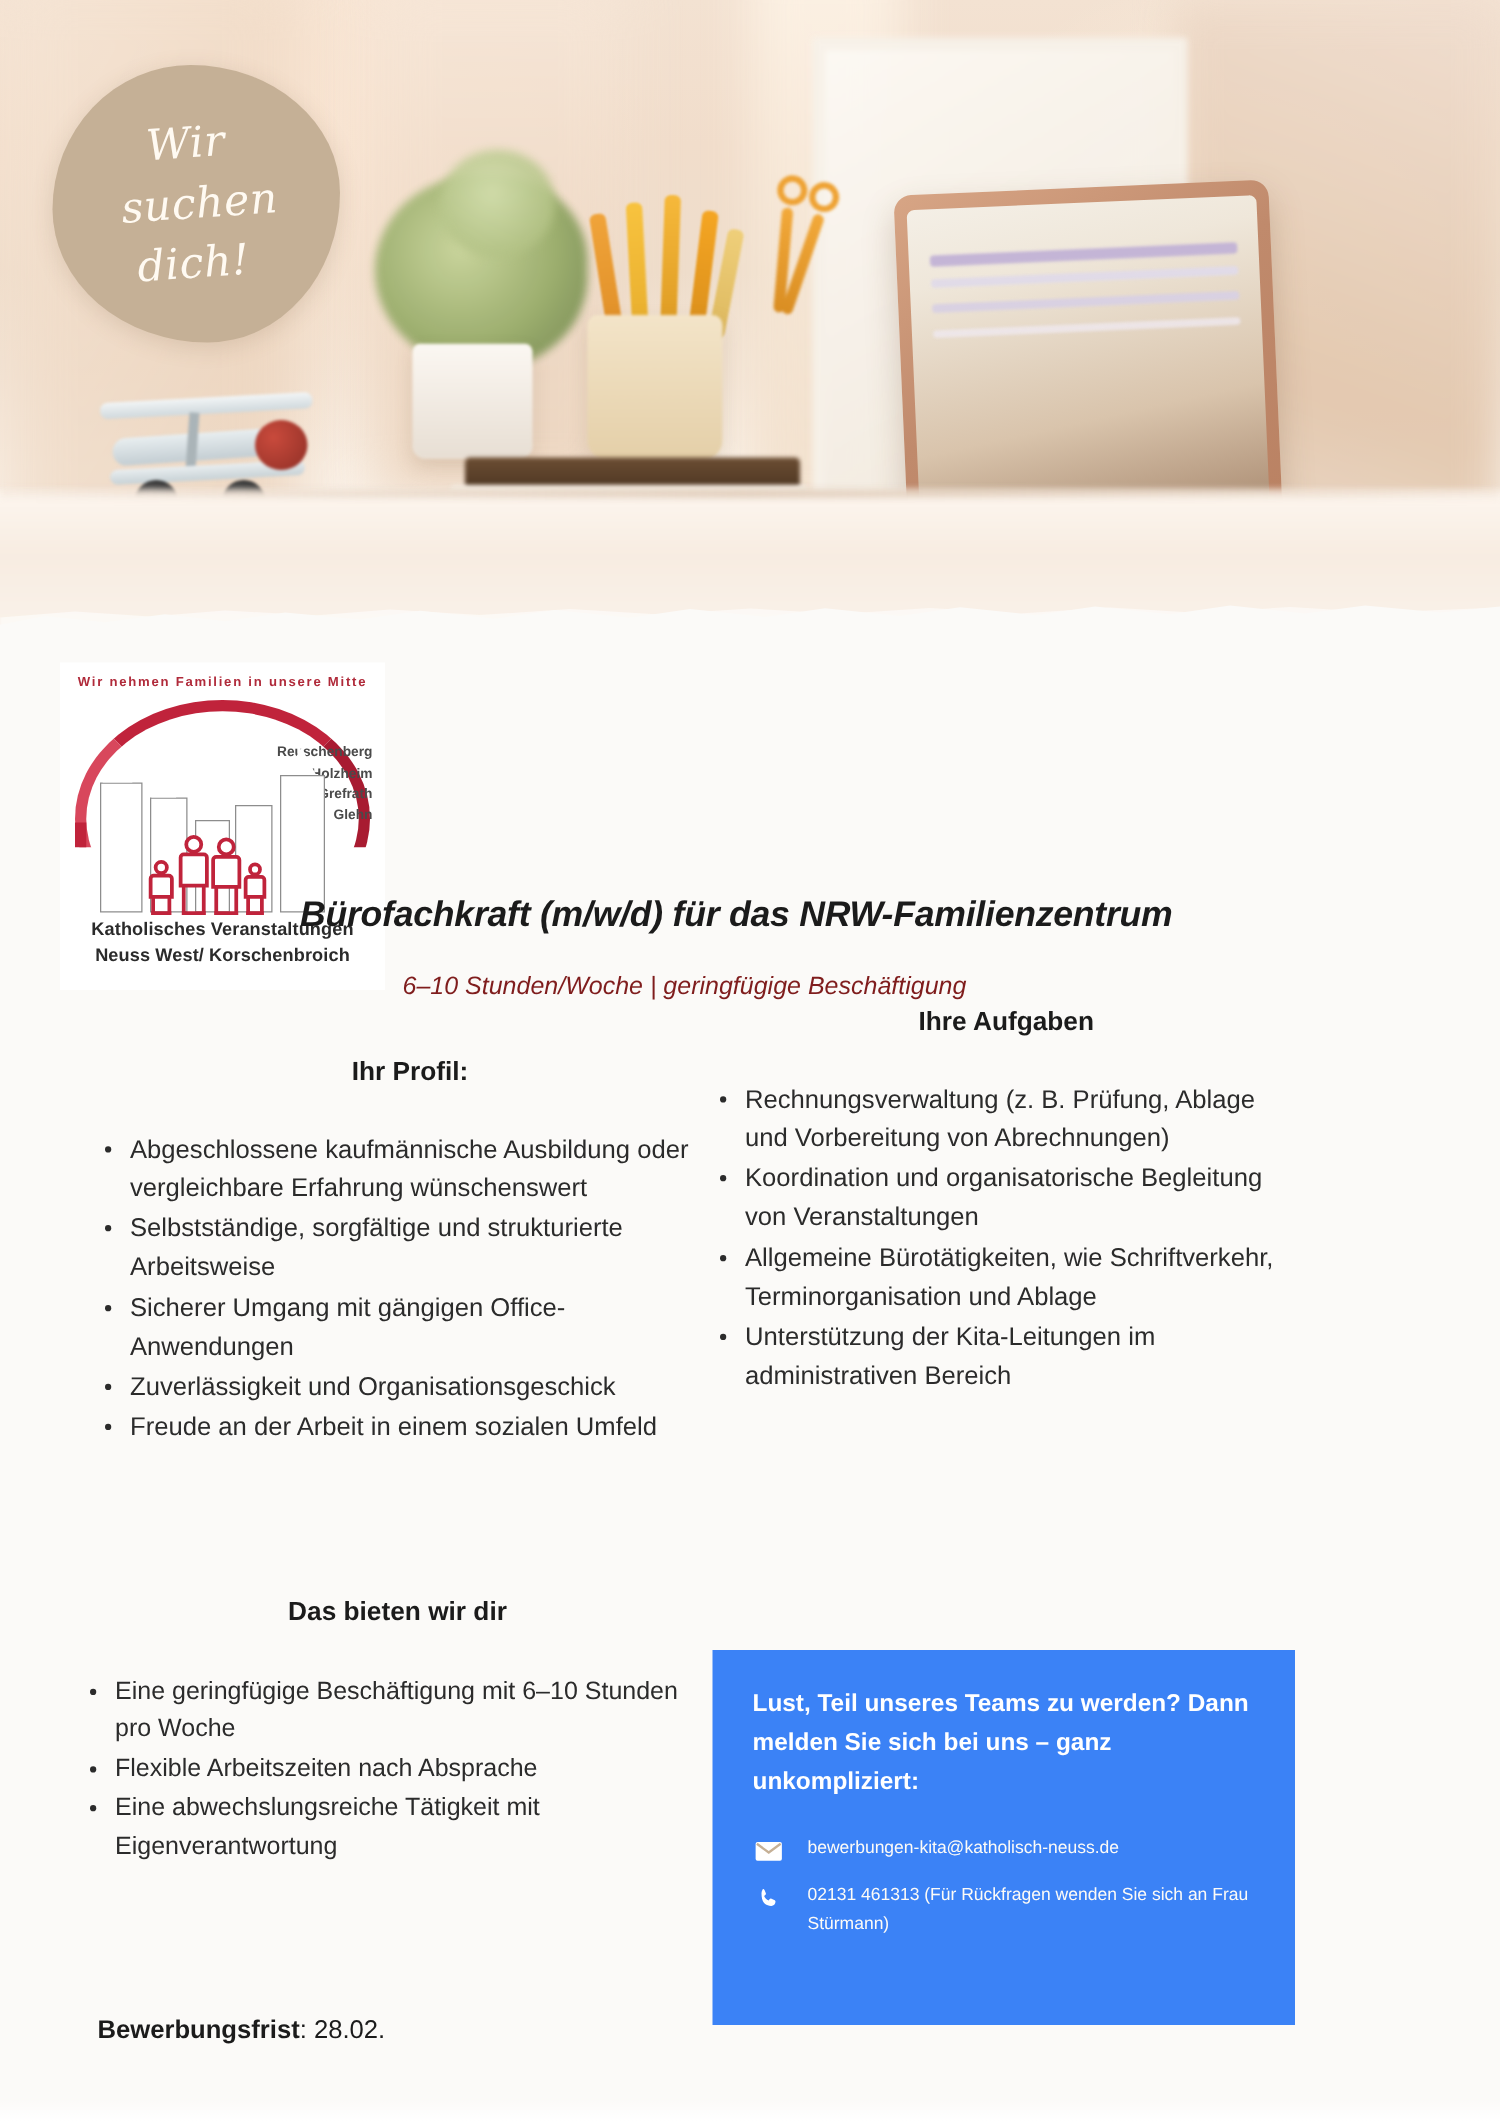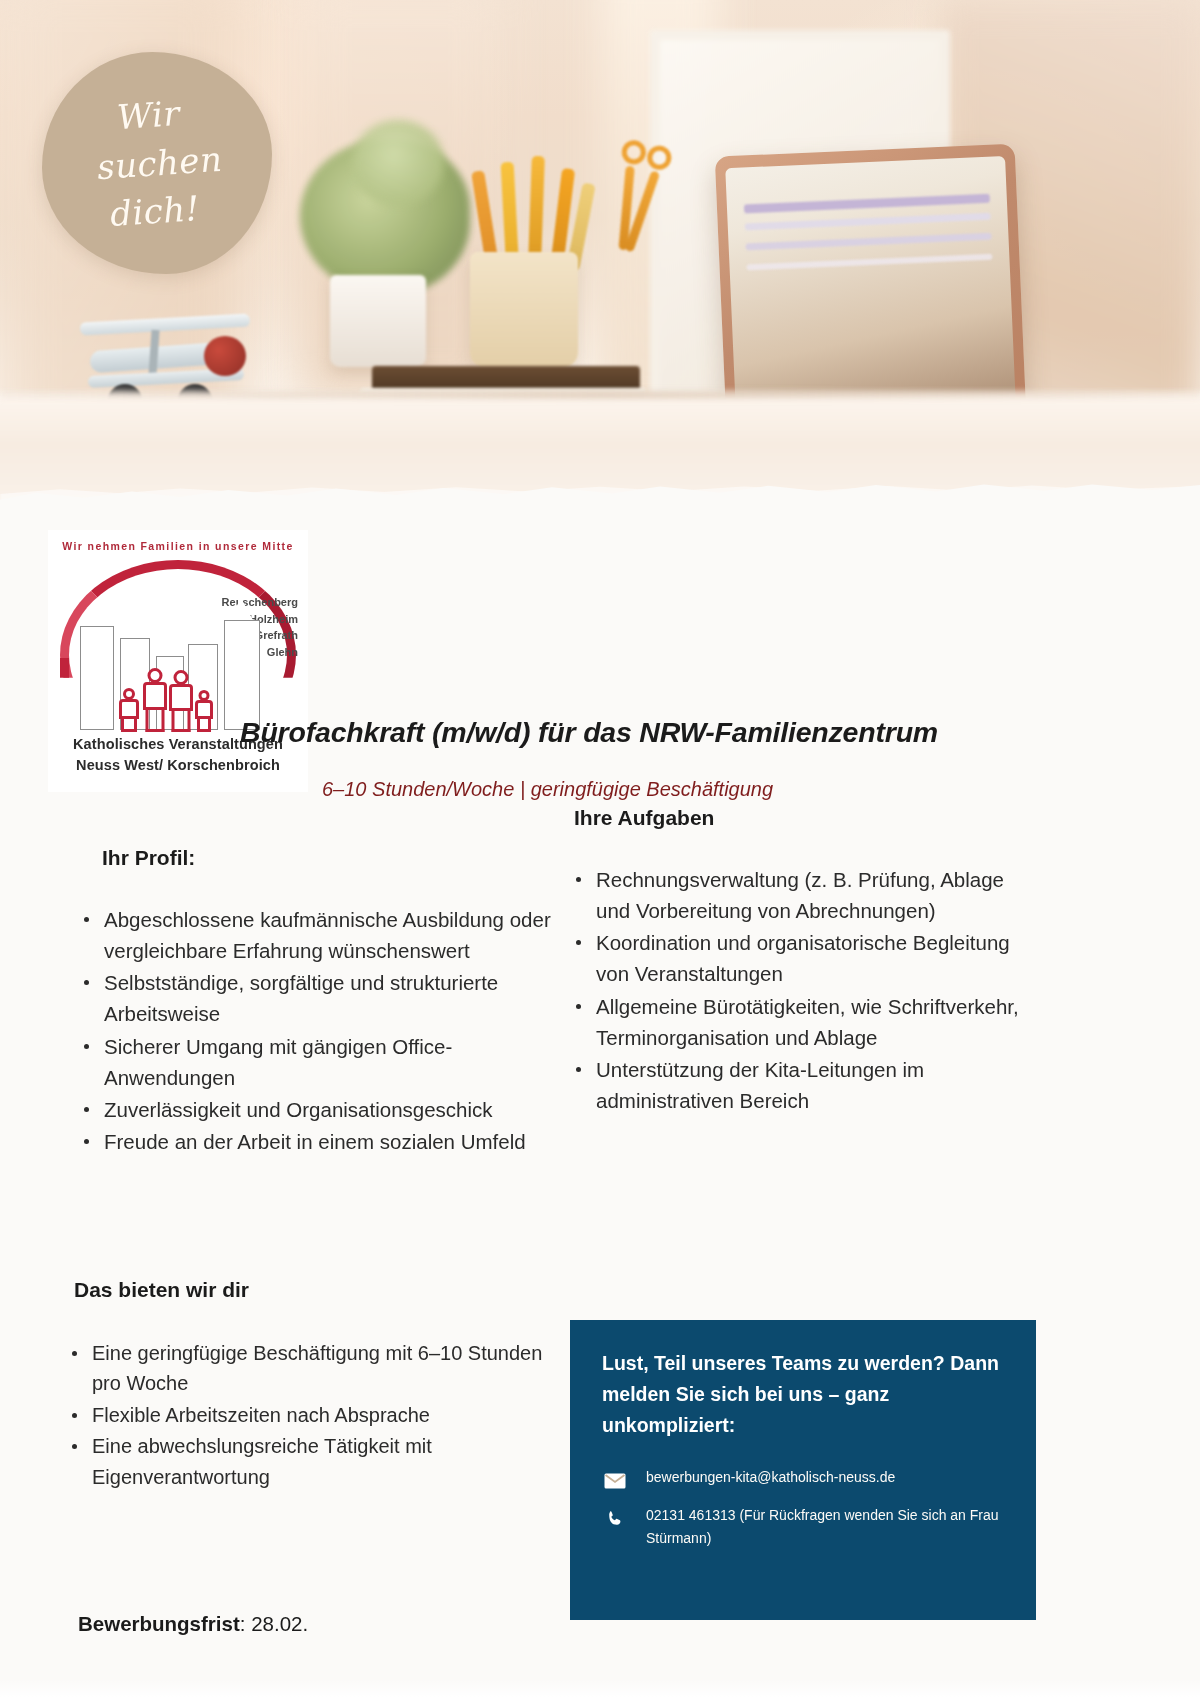--- a/index.html
+++ b/index.html
@@ -362,20 +362,21 @@
   
   .col-left  { position: absolute; left: 74px;  top: 846px; width: 480px; }
   .col-right { position: absolute; left: 566px; top: 806px; width: 470px; }
   .col-offer { position: absolute; left: 62px;  top: 1278px; width: 500px; }
 
   h3.section-h {
     font-size: 21px;
     font-weight: bold;
     color: #1b1b1b;
     margin-bottom: 34px;
+    text-align: center;
   }
   .col-left h3.section-h  { margin-left: 28px; }
   .col-right h3.section-h { margin-left: 8px; }
   .col-offer h3.section-h { margin-left: 12px; margin-bottom: 36px; }
 
   ul.bullets {
     list-style: none;
     margin: 0; padding: 0;
   }
   ul.bullets li {
@@ -394,21 +395,21 @@
     border-radius: 50%;
     background: #2b2b2b;
   }
   .col-offer ul.bullets li { font-size: 20px; }
 
   
   .contact-box {
     position: absolute;
     left: 570px; top: 1320px;
     width: 466px; height: 300px;
-    background: #0c4a6e;
+    background: #3b82f6;
     padding: 28px 30px 24px 32px;
   }
   .contact-head {
     color: #ffffff;
     font-size: 19.5px;
     font-weight: bold;
     line-height: 1.58;
     margin-bottom: 26px;
   }
   .contact-row {

